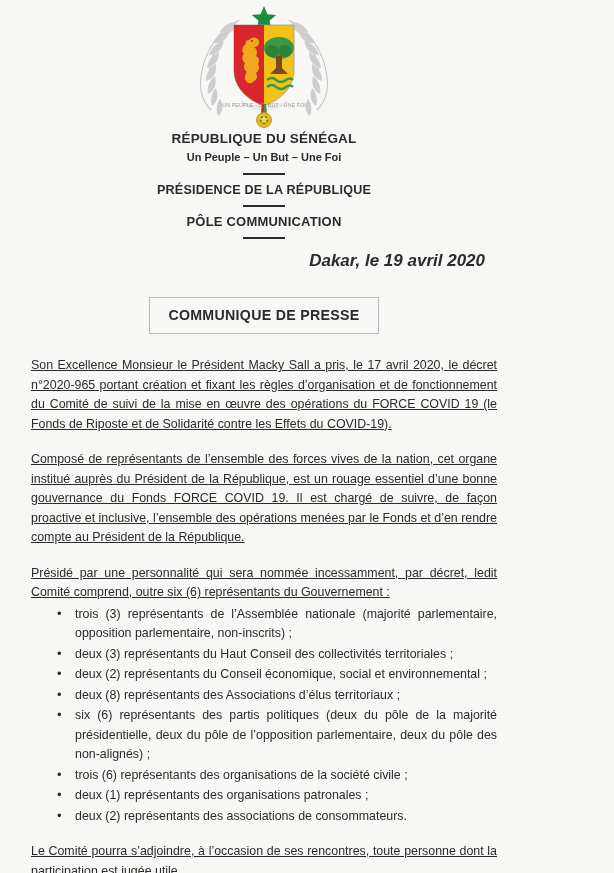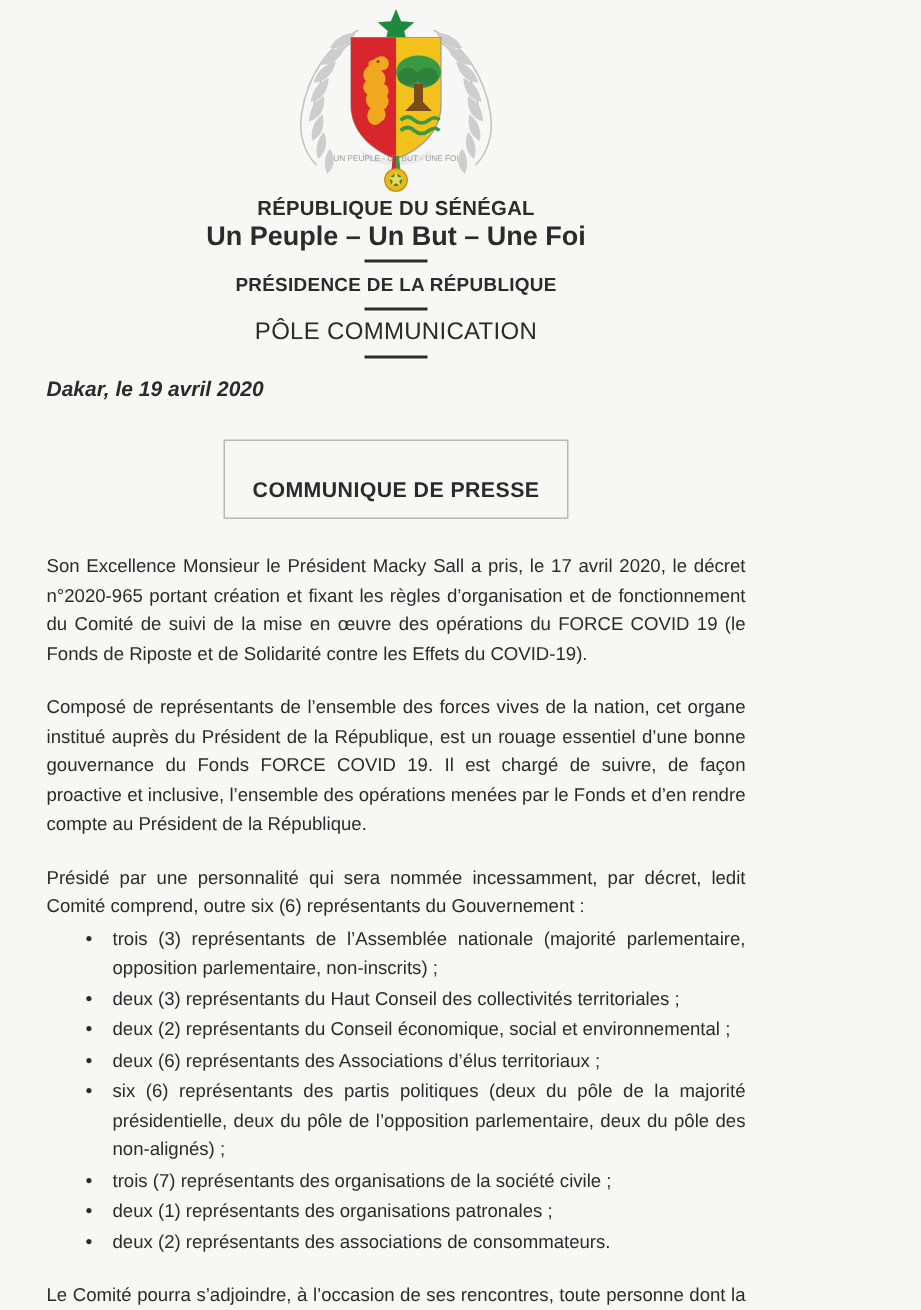--- a/index.html
+++ b/index.html
@@ -41,79 +41,81 @@
     text-align: center;
     margin-top: 2px;
   }
   .hdr-line1 {
     font-size: 13.5px;
     font-weight: bold;
     letter-spacing: 0.2px;
     line-height: 17px;
   }
   .hdr-line2 {
-    font-size: 18px;
+    font-size: 11px;
     font-weight: bold;
     line-height: 18px;
     margin-top: 1px;
   }
   .rule {
     width: 42px;
     height: 2px;
     background: #2b2b2b;
     margin: 7px auto 7px auto;
   }
   .hdr-line3 {
     font-size: 12.6px;
     font-weight: bold;
     letter-spacing: 0.2px;
     line-height: 16px;
   }
   .hdr-line4 {
-    font-size: 16px;
-    font-weight: normal;
+    font-size: 13px;
+    font-weight: bold;
     letter-spacing: 0.2px;
     line-height: 16px;
   }
 
   
   .date-line {
-    font-size: 14px;
+    text-align: right;
+    font-size: 17px;
     font-weight: bold;
     font-style: italic;
     margin-top: 12px;
     padding-right: 12px;
   }
 
   
   .title-row {
     display: flex;
     justify-content: center;
     margin-top: 26px;
   }
   .title-box {
     border: 1px solid #b8b8b8;
-    padding: 24px 18px 9px 18px;
+    padding: 8px 18px 9px 18px;
     background: transparent;
   }
   .title-box span {
     font-size: 14.2px;
     font-weight: bold;
     letter-spacing: 0.3px;
   }
 
   
   .body {
     margin-top: 22px;
     font-size: 12.4px;
     line-height: 19.5px;
   }
   .para {
     text-align: justify;
     margin: 0 0 16px 0;
+    text-decoration: underline;
   }
   .para.tight {
     margin-bottom: 2px;
   }
   ul.bullets {
     list-style: none;
     margin: 0 0 0 0;
     padding: 0;
   }
   ul.bullets li {
@@ -232,23 +234,23 @@
 
   <div class="body">
     <p class="para">Son Excellence Monsieur le Président Macky Sall a pris, le 17 avril 2020, le décret  n°2020-965 portant création et fixant les règles d’organisation et de fonctionnement du Comité de suivi de la mise en œuvre des opérations du FORCE COVID 19 (le Fonds de Riposte et de Solidarité contre les Effets du COVID-19).</p>
     <p class="para">Composé de représentants de l’ensemble des forces vives de la nation, cet organe institué auprès du Président de la République, est un rouage essentiel d’une bonne gouvernance du Fonds FORCE COVID 19. Il est chargé de suivre, de façon proactive et inclusive, l’ensemble des opérations menées par le Fonds et d’en rendre compte au Président de la République.</p>
     <p class="para tight">Présidé par une personnalité qui sera nommée incessamment, par décret, ledit Comité comprend, outre six (6) représentants du Gouvernement :</p>
 
     <ul class="bullets">
       <li>trois (3) représentants de l’Assemblée nationale (majorité parlementaire, opposition parlementaire, non-inscrits) ;</li>
       <li>deux (3) représentants du Haut Conseil des collectivités territoriales ;</li>
       <li>deux (2) représentants du Conseil économique, social et environnemental ;</li>
-      <li>deux (6) représentants des Associations d’élus territoriaux ;</li>
+      <li>deux (8) représentants des Associations d’élus territoriaux ;</li>
       <li>six (6) représentants des partis politiques (deux du pôle de la majorité présidentielle, deux du pôle de l’opposition parlementaire, deux du pôle des non-alignés) ;</li>
-      <li>trois (7) représentants des organisations de la société civile ;</li>
+      <li>trois (6) représentants des organisations de la société civile ;</li>
       <li>deux (1) représentants des organisations patronales ;</li>
       <li>deux (2) représentants des associations de consommateurs.</li>
     </ul>
 
     <p class="para closing">Le Comité pourra s’adjoindre, à l’occasion de ses rencontres, toute personne dont la participation est jugée utile.</p>
   </div>
 
 </div>
 
 </body></html>

